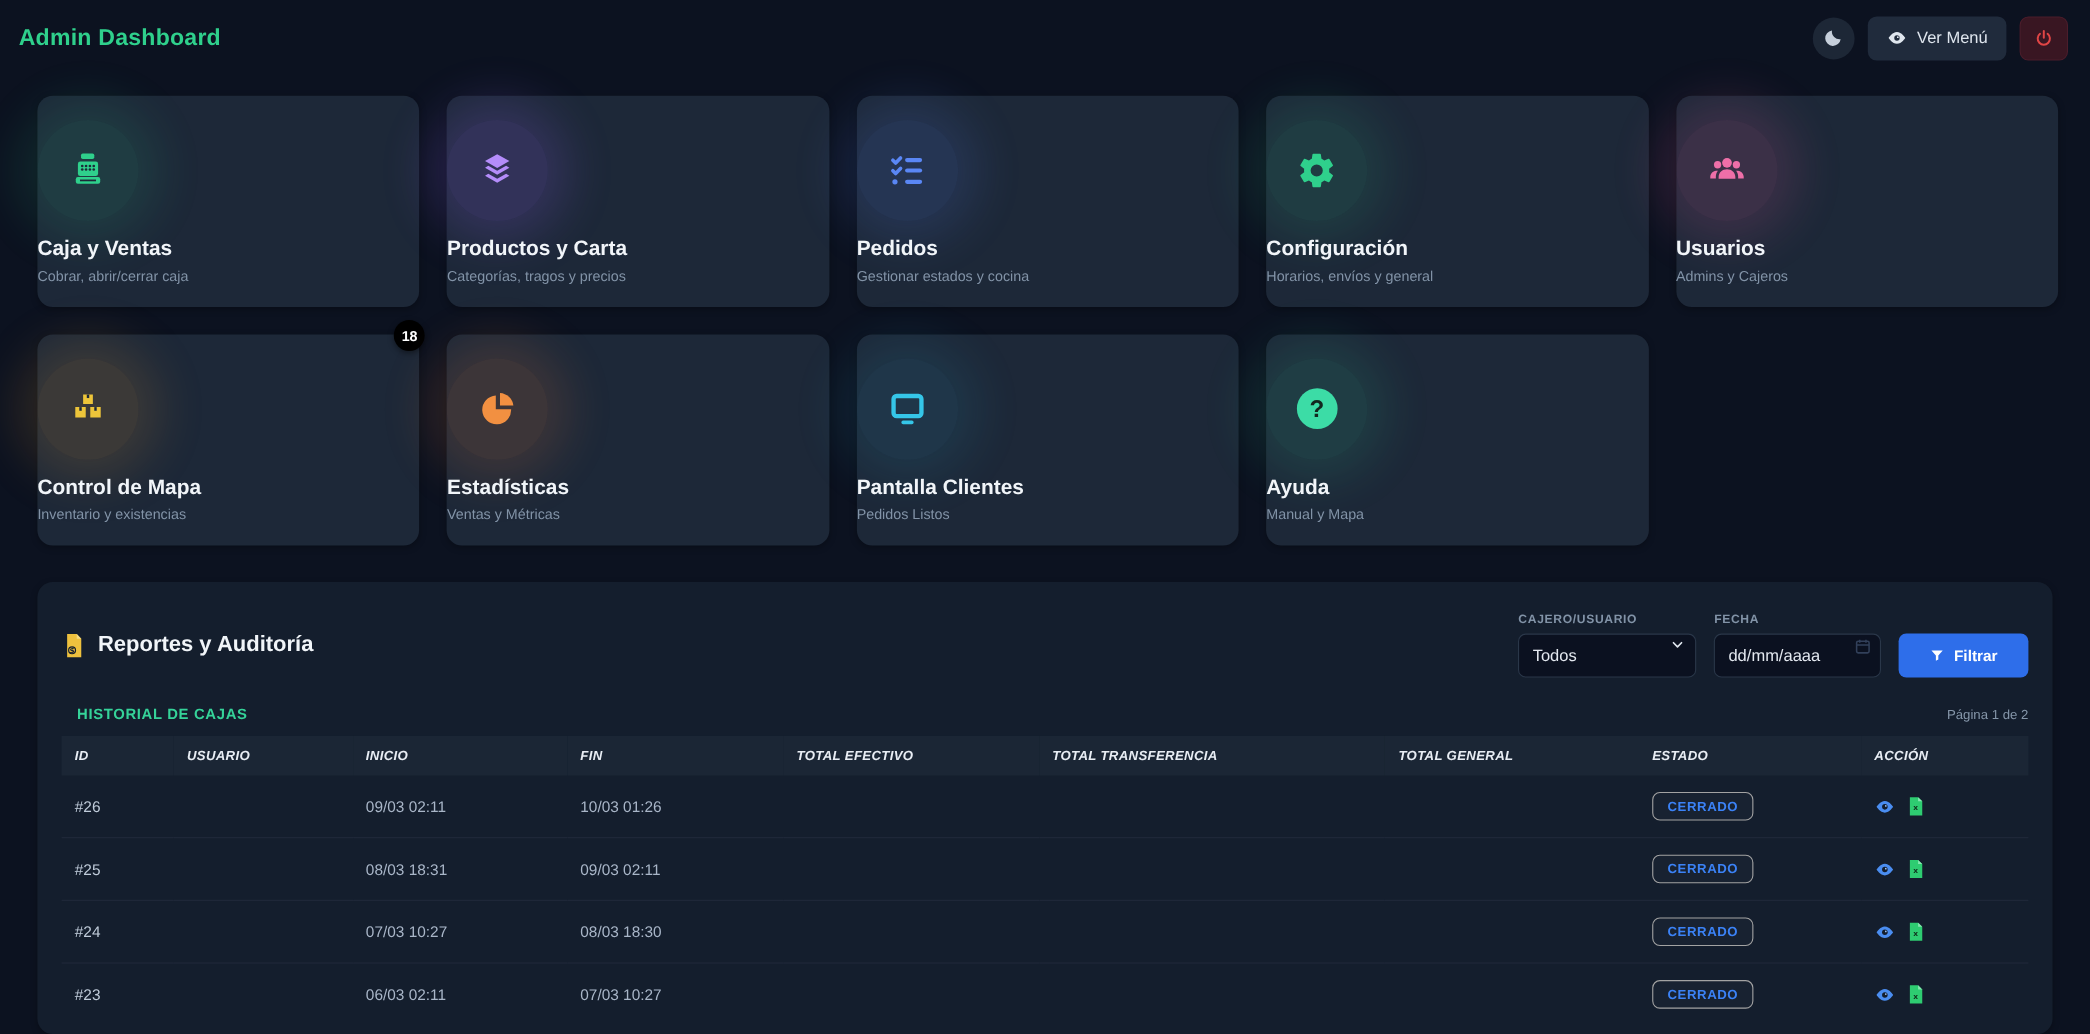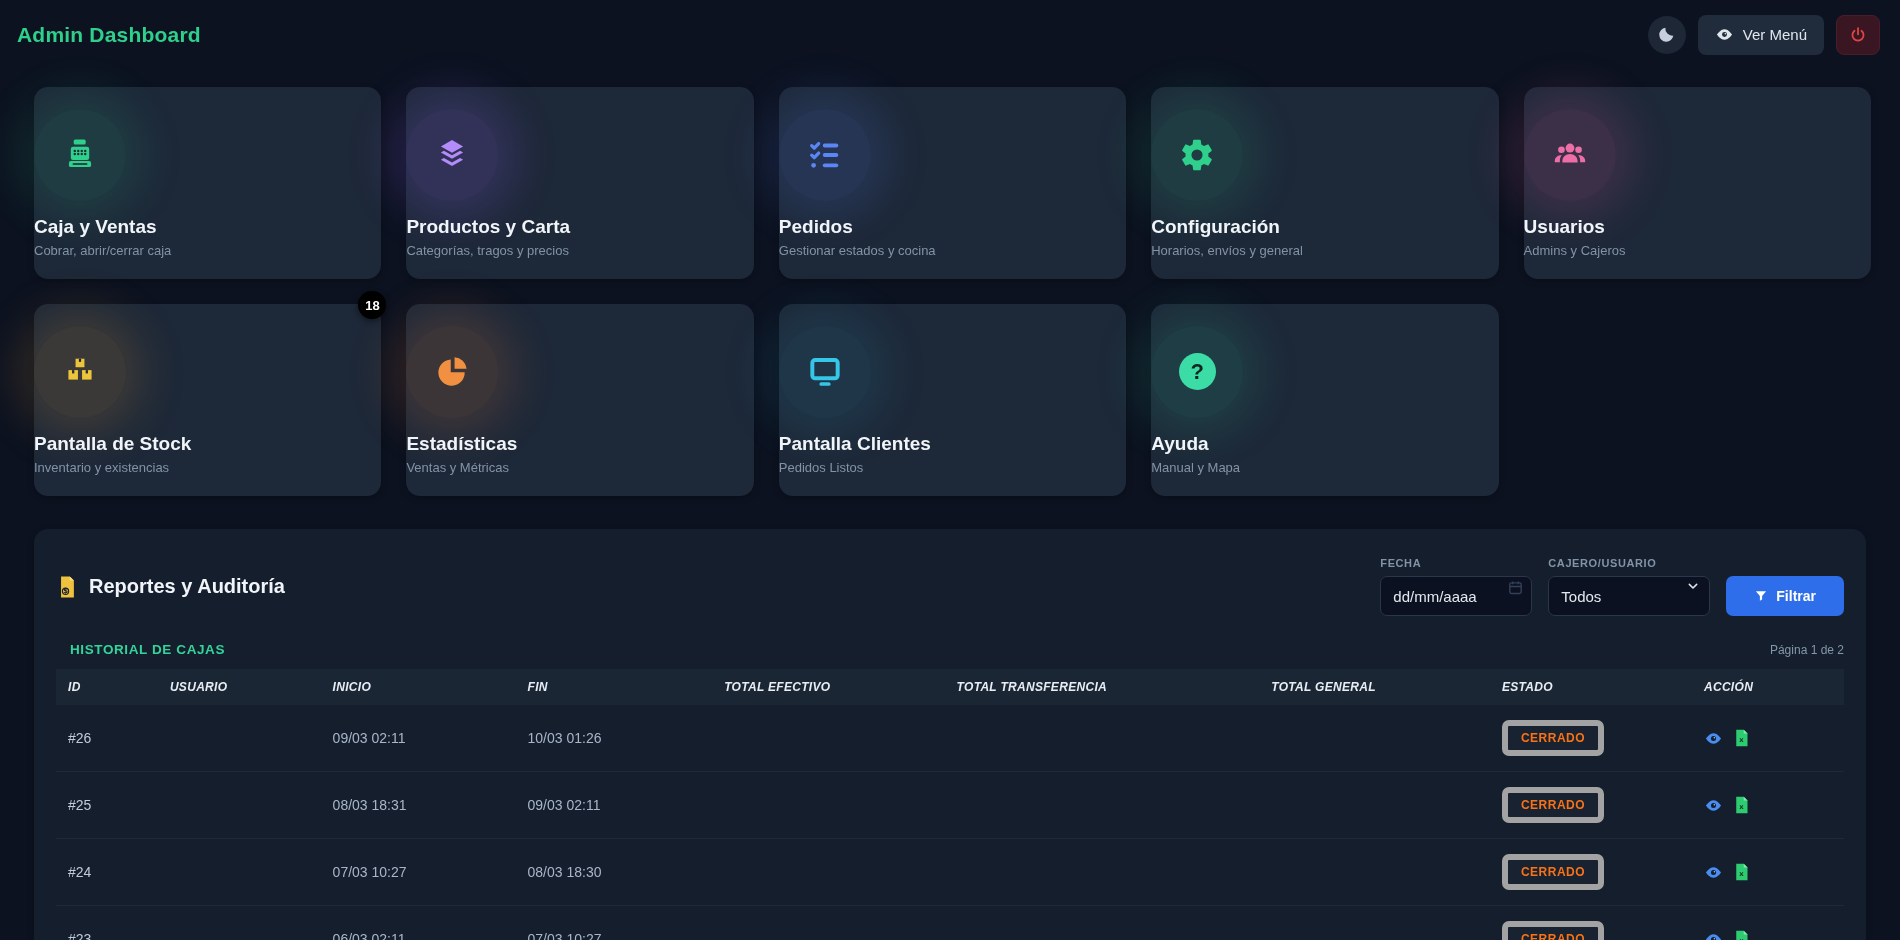--- a/index.html
+++ b/index.html
@@ -119,22 +119,22 @@
     text-align:left; font-size:12px; font-weight:700; color:#e8edf4;
     letter-spacing:.3px; padding:11px 12px; white-space:nowrap;font-style:italic;
   }
   td {
     padding:15px 12px; font-size:14px; color:#a9b6c8;
     border-top:1px solid #20293a; white-space:nowrap;
   }
   tbody tr:first-child td { border-top:none; }
   td.id-cell { color:#c0ccda; }
   .tag-cerrado {
-    display:inline-block; padding:5px 13px; border:6px solid #a3a3a3; border-radius:7px;
-    font-size:12px; font-weight:700; letter-spacing:.5px; color:#f97316;
+    display:inline-block; padding:5px 13px; border:1px solid #a3a3a3; border-radius:7px;
+    font-size:12px; font-weight:700; letter-spacing:.5px; color:#3b82f6;
     background:rgba(255,255,255,.02); cursor:default;
   }
   .actions { display:flex; align-items:center; gap:11px; }
   .act-btn { background:none; border:none; padding:0; cursor:pointer; display:flex; }
 </style>
 </head>
 <body>
 
 <header class="topbar">
   <div class="app-title">Admin Dashboard</div>
@@ -255,21 +255,21 @@
     <div class="bubble">
       <svg class="ic" width="38" height="38" viewBox="0 0 24 24" fill="currentColor">
         <path d="M9.2 3.6h5.6v5.4H9.2z"></path>
           <rect x="11.3" y="3.6" width="1.4" height="2" fill="#1d2838"></rect>
         <path d="M4.7 10.8h6v6h-6z"></path>
           <rect x="7" y="10.8" width="1.4" height="2.1" fill="#1d2838"></rect>
         <path d="M13.3 10.8h6v6h-6z"></path>
           <rect x="15.6" y="10.8" width="1.4" height="2.1" fill="#1d2838"></rect>
       </svg>
     </div>
-    <div class="card-title">Pantalla de Stock</div>
+    <div class="card-title">Control de Mapa</div>
     <div class="card-sub">Inventario y existencias</div>
   </div>
 
   <div class="card c-orange">
     <div class="bubble">
       <svg class="ic" width="38" height="38" viewBox="0 0 24 24" fill="currentColor">
         <path d="M11.2 4.1A8.3 8.3 0 1 0 20 12.1h-8.8z"></path>
         <path d="M13.6 2.7a8.3 8.3 0 0 1 7.7 7.2h-7.7z"></path>
       </svg>
     </div>
@@ -310,42 +310,42 @@
           <path d="M15 1.5L19.5 6H15z" fill="#f7dd83"></path>
           <circle cx="10.4" cy="17.6" r="3.4" fill="#eec13e" stroke="#141e2d" stroke-width="1.2"></circle>
           <text x="10.4" y="20" font-size="7.5" font-weight="bold" text-anchor="middle" fill="#141e2d" font-family="DejaVu Sans, sans-serif">$</text>
         </svg>
       </span>
       <span>Reportes y Auditoría</span>
     </div>
 
     <div class="filters">
       <div class="field">
+        <label>CAJERO/USUARIO</label>
+        <span class="sel-wrap">
+          <select class="inp-select">
+            <option>Todos</option>
+          </select>
+          <span class="chev">
+            <svg class="ic" width="16" height="16" viewBox="0 0 24 24">
+                <path d="M6.5 9.5L12 15l5.5-5.5" fill="none" stroke="#dfe6ee" stroke-width="2.3" stroke-linecap="round" stroke-linejoin="round"></path>
+              </svg>
+          </span>
+        </span>
+      </div>
+      <div class="field">
         <label>FECHA</label>
         <span class="date-wrap">
           <input class="inp-date" type="text" value="dd/mm/aaaa" style="">
           <span class="cal">
             <svg class="ic" width="17" height="17" viewBox="0 0 24 24">
                 <g fill="none" stroke="#32405a" stroke-width="2">
                   <rect x="4" y="5.5" width="16" height="15" rx="2"></rect>
                   <path d="M8 3.5v4M16 3.5v4M4 10.5h16"></path>
                 </g>
-              </svg>
-          </span>
-        </span>
-      </div>
-      <div class="field">
-        <label>CAJERO/USUARIO</label>
-        <span class="sel-wrap">
-          <select class="inp-select">
-            <option>Todos</option>
-          </select>
-          <span class="chev">
-            <svg class="ic" width="16" height="16" viewBox="0 0 24 24">
-                <path d="M6.5 9.5L12 15l5.5-5.5" fill="none" stroke="#dfe6ee" stroke-width="2.3" stroke-linecap="round" stroke-linejoin="round"></path>
               </svg>
           </span>
         </span>
       </div>
       <button class="btn-filter">
         <span>
           <svg class="ic" width="14" height="14" viewBox="0 0 24 24">
               <path fill="#fff" d="M3.2 4h17.6l-6.9 7.9v6l-3.8 2.1v-8.1z"></path>
             </svg>
         </span>

